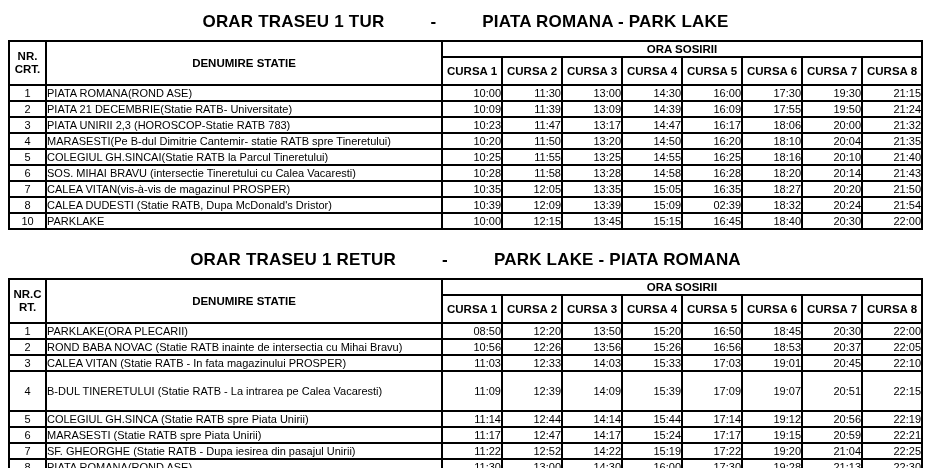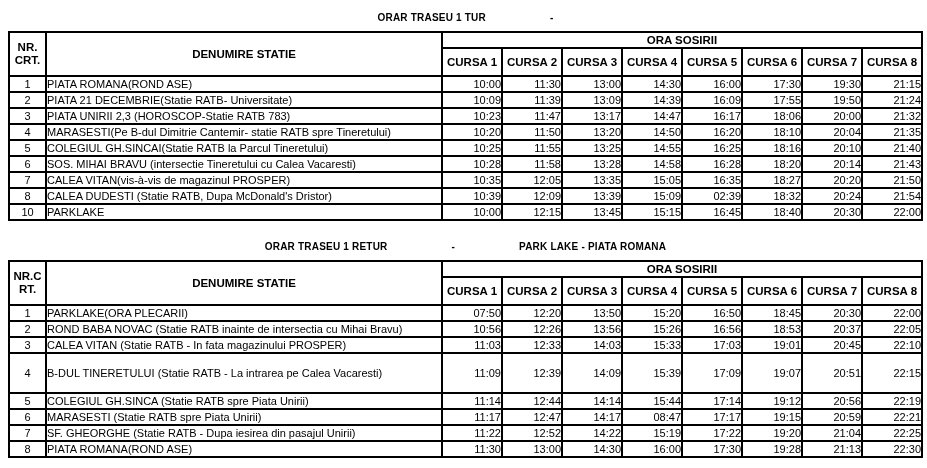--- a/index.html
+++ b/index.html
@@ -15,23 +15,23 @@
     box-sizing: border-box;
     padding: 8px 4px 0 8px;
     background: #ffffff;
     overflow: hidden;
   }
   .block { margin: 0; }
   .title {
     display: flex;
     justify-content: center;
     align-items: baseline;
-    gap: 64px;
-    font-weight: bold;
-    font-size: 10px;
+    gap: 46px;
+    font-weight: bold;
+    font-size: 17px;
     letter-spacing: 0.2px;
     margin: 4px 0 8px 0;
     white-space: nowrap;
   }
   .block + .block .title { margin-top: 20px; align-items: center; }
   table.timetable {
     border-collapse: collapse;
     table-layout: fixed;
     width: 913px;
   }
@@ -80,20 +80,21 @@
 </style>
 </head>
 <body>
 
 <div class="page">
 
   <section class="block">
     <div class="title">
       <span>ORAR TRASEU 1 TUR</span>
       <span>-</span>
+      <span>PIATA ROMANA - PARK LAKE</span>
     </div>
     <table class="timetable" id="timetable-0">
         <colgroup>
           <col style="width:37px">
           <col style="width:396px">
           <col style="width:60px">
           <col style="width:60px">
           <col style="width:60px">
           <col style="width:60px">
           <col style="width:60px">
@@ -264,21 +265,21 @@
             <th class="cursa-h">CURSA 5</th>
             <th class="cursa-h">CURSA 6</th>
             <th class="cursa-h">CURSA 7</th>
             <th class="cursa-h">CURSA 8</th>
           </tr>
         </thead>
         <tbody>
           <tr class="data-row">
             <td class="nr">1</td>
             <td class="station">PARKLAKE(ORA PLECARII)</td>
-            <td class="time">07:50</td>
+            <td class="time">08:50</td>
             <td class="time">12:20</td>
             <td class="time">13:50</td>
             <td class="time">15:20</td>
             <td class="time">16:50</td>
             <td class="time">18:45</td>
             <td class="time">20:30</td>
             <td class="time">22:00</td>
           </tr>
           <tr class="data-row">
             <td class="nr">2</td>
@@ -327,21 +328,21 @@
             <td class="time">19:12</td>
             <td class="time">20:56</td>
             <td class="time">22:19</td>
           </tr>
           <tr class="data-row">
             <td class="nr">6</td>
             <td class="station">MARASESTI (Statie RATB spre Piata Unirii)</td>
             <td class="time">11:17</td>
             <td class="time">12:47</td>
             <td class="time">14:17</td>
-            <td class="time">08:47</td>
+            <td class="time">15:24</td>
             <td class="time">17:17</td>
             <td class="time">19:15</td>
             <td class="time">20:59</td>
             <td class="time">22:21</td>
           </tr>
           <tr class="data-row">
             <td class="nr">7</td>
             <td class="station">SF. GHEORGHE (Statie RATB - Dupa iesirea din pasajul Unirii)</td>
             <td class="time">11:22</td>
             <td class="time">12:52</td>

